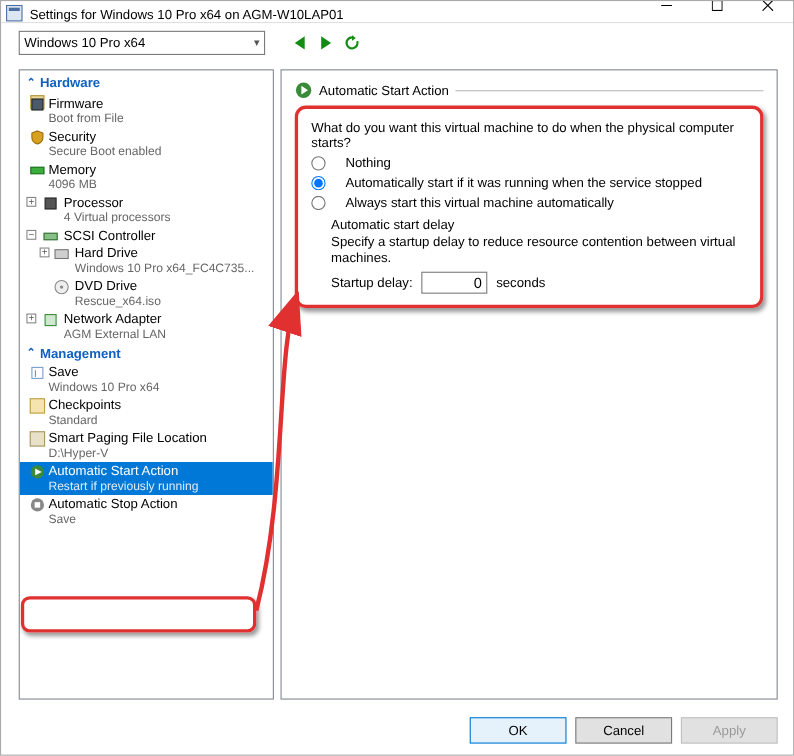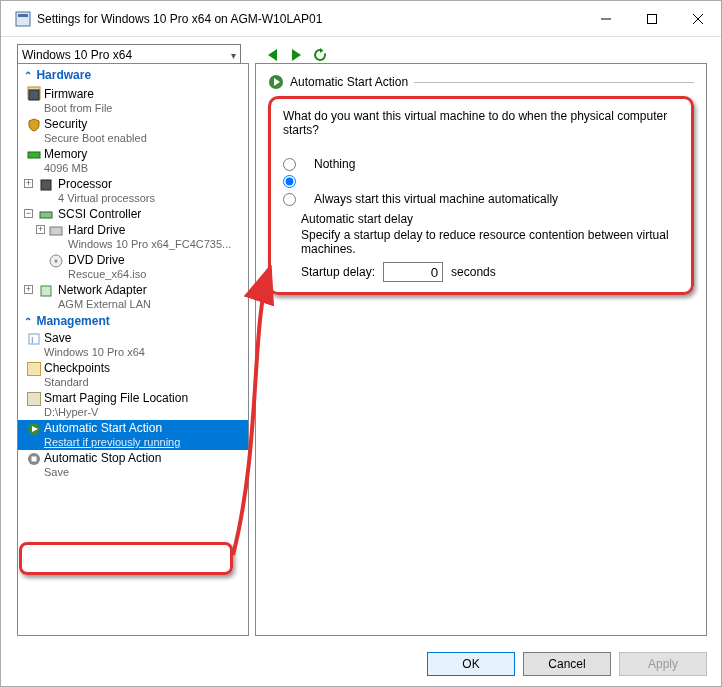--- a/index.html
+++ b/index.html
@@ -10,25 +10,25 @@
     background: #fff;
     color: #000;
     width: 722px;
     height: 687px;
     border: 1px solid #aaa;
     overflow: hidden;
     position: relative;
   }
   
   .titlebar {
-    height: 36px;
+    height: 20px;
     display: flex;
-    align-items: center;
+    align-items: flex-end;
     border-bottom: 1px solid #e0e0e0;
-    padding-left: 14px;
+    padding-left: 4px;
   }
   .titlebar .icon { width: 16px; height: 16px; margin-right: 6px; }
   .titlebar .title { flex: 1; }
   .titlebar .winbtn {
     width: 46px; height: 30px;
     display: flex; align-items: center; justify-content: center;
     cursor: default;
   }
   
   .toolbar {
@@ -82,39 +82,39 @@
   .node { padding: 1px 4px 1px 26px; line-height: 14px; position:relative; }
   .node.sub2 { padding-left: 50px; }
   .node.subhdr { padding-left: 26px; }
   .node .ico { position:absolute; left:8px; top:1px; width:16px;height:16px; display:flex;align-items:center;justify-content:center;}
   .node.sub2 .ico { left:30px; }
   .node .exp { position:absolute; left:6px; top:3px; width:9px;height:9px;border:1px solid #888;font-size:9px;line-height:7px;text-align:center;background:#fff;color:#555;}
   .node.sub2 .exp { left:18px; }
   .node .lab { display:block; }
   .node .subtxt { display:block; color:#666; font-size:11px; }
   .node.selected { background:#0078d7; color:#fff; }
-  .node.selected .subtxt { color:#e0ecf8;text-decoration:underline; }
+  .node.selected .subtxt { color:#e0ecf8; }
   
   .grouplabel {
     display:flex; align-items:center; gap:6px;
     color:#000; font-size:12px;
     position:relative;
   }
   .grouplabel .line {
     flex:1; height:1px; background:#bbb;
   }
   .play-icon { width:16px;height:16px; }
   .optbox {
     border: 3px solid #e03030;
     border-radius: 10px;
     box-shadow: 2px 3px 4px rgba(0,0,0,0.4);
     padding: 10px 12px;
     margin-top: 6px;
   }
-  .q { margin-bottom:20px; }
+  .q { margin-bottom:4px; }
   .radio-row { display:flex; align-items:center; gap:18px; margin:4px 0; }
   .radio-row input[type=radio]{ margin:0; }
   .sub-title { margin-top:6px; margin-left:18px; }
   .sub-desc { margin-left:18px; margin-top:2px; }
   .delay-row { margin-left:18px; margin-top:6px; display:flex; align-items:center; gap:8px;}
   .delay-row input[type=text]{ width:60px; height:20px; text-align:right; border:1px solid #7a7a7a; padding:0 4px;}
   
   .tree-highlight {
     position:absolute; left:18px; top:541px; width:214px; height:33px;
     border:3px solid #e03030; border-radius:8px;
@@ -365,20 +365,21 @@
     <div class="optbox">
       <div class="q">What do you want this virtual machine to do when the physical computer starts?</div>
 
       <label class="radio-row">
         <input type="radio" name="startopt" style="">
         <span>Nothing</span>
       </label>
 
       <label class="radio-row">
         <input type="radio" name="startopt" checked="" style="">
+        <span>Automatically start if it was running when the service stopped</span>
       </label>
 
       <label class="radio-row">
         <input type="radio" name="startopt" style="">
         <span>Always start this virtual machine automatically</span>
       </label>
 
       <div class="sub-title">Automatic start delay</div>
       <div class="sub-desc">Specify a startup delay to reduce resource contention between virtual machines.</div>
       <div class="delay-row">

